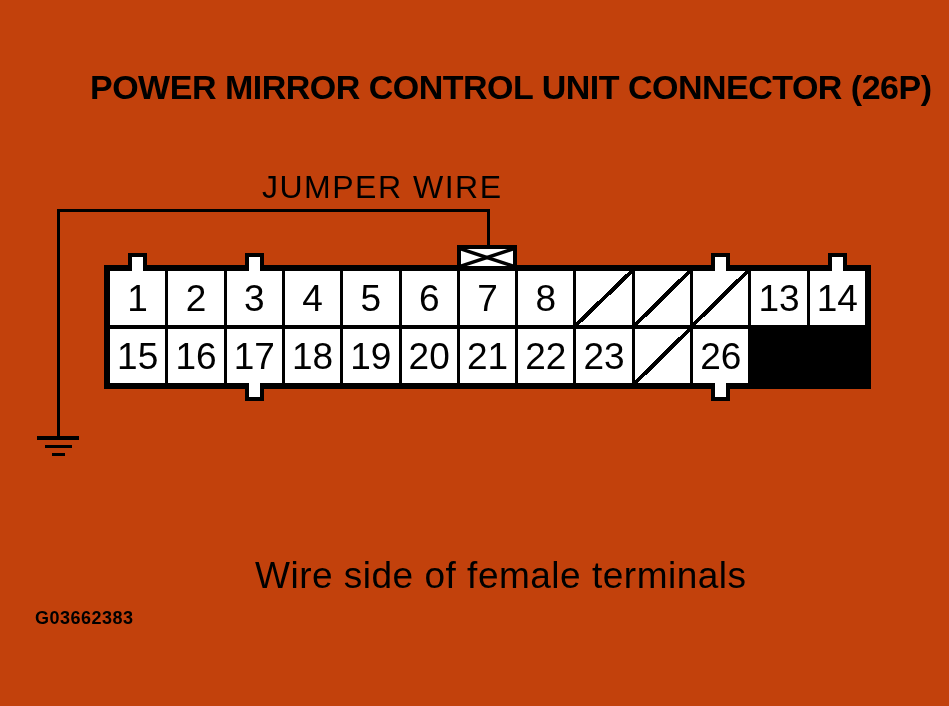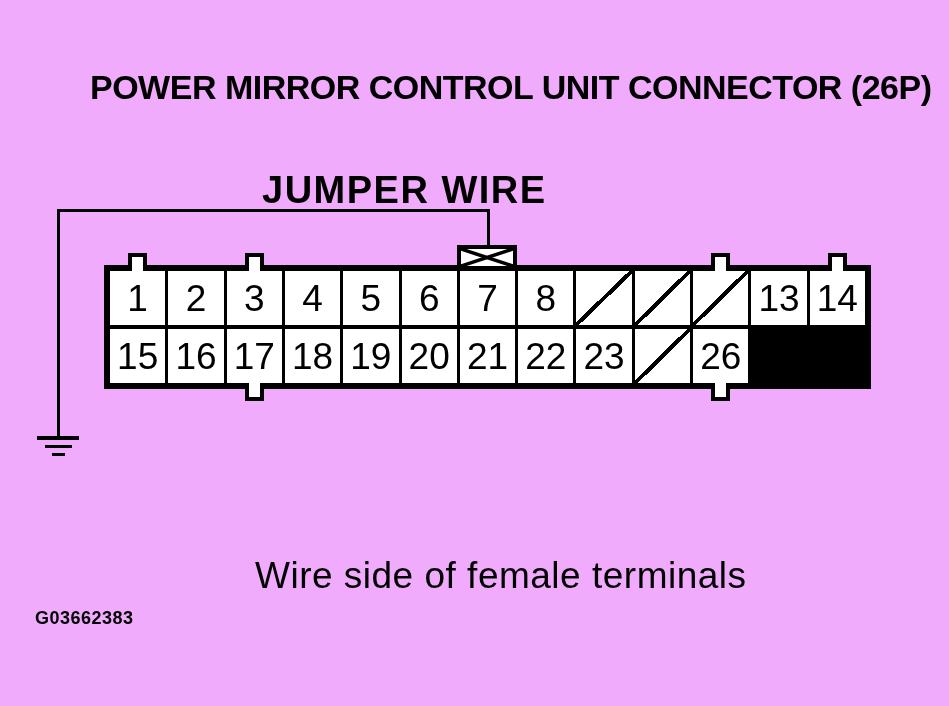--- a/index.html
+++ b/index.html
@@ -1,31 +1,31 @@
 <!DOCTYPE html>
 <html><head>
 <meta charset="utf-8">
 <style>
   html,body{margin:0;padding:0;background:#e8e8e8;}
   .page{
     position:relative;
     width:949px;height:706px;
-    background:#f0abfc;
+    background:#c2410c;
     overflow:hidden;
     font-family:"Liberation Sans", sans-serif;
     color:#000;
   }
   .title{
     position:absolute;left:90px;top:68px;
     font-size:34px;font-weight:bold;letter-spacing:-0.5px;
     white-space:nowrap;
   }
   .jumper-label{
     position:absolute;left:262px;top:169px;
-    font-size:38px;font-weight:bold;letter-spacing:1.5px;
+    font-size:32px;font-weight:normal;letter-spacing:1.5px;
     white-space:nowrap;
   }
   .caption{
     position:absolute;left:255px;top:555px;
     font-size:37px;font-weight:normal;letter-spacing:0.5px;
     white-space:nowrap;
   }
   .figure-id{
     position:absolute;left:35px;top:608px;
     font-size:18px;font-weight:600;letter-spacing:0.5px;

